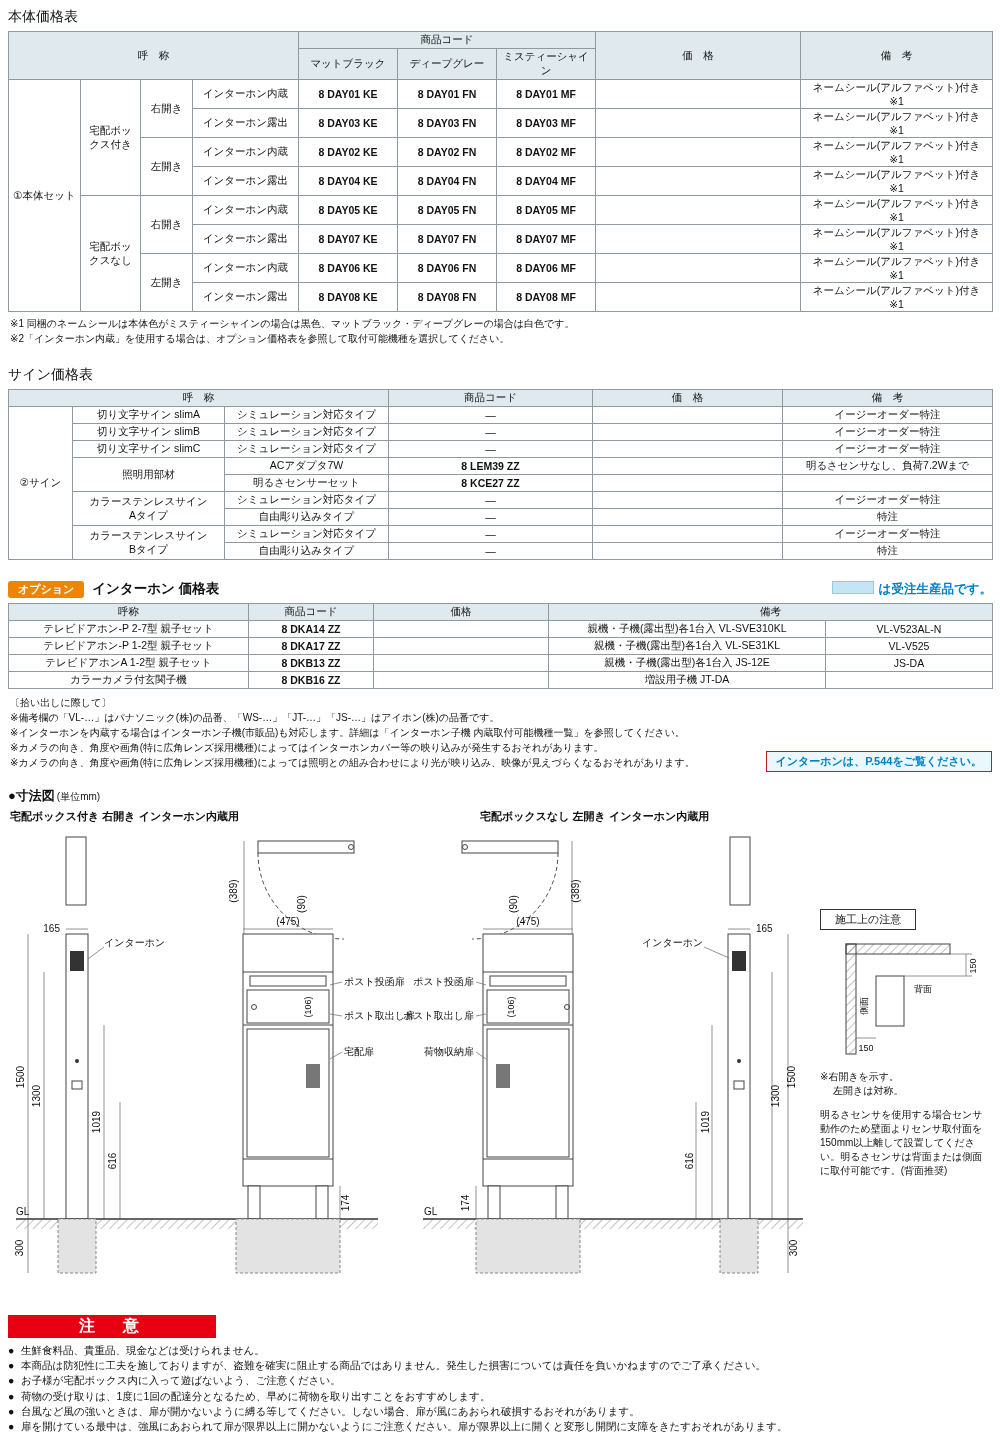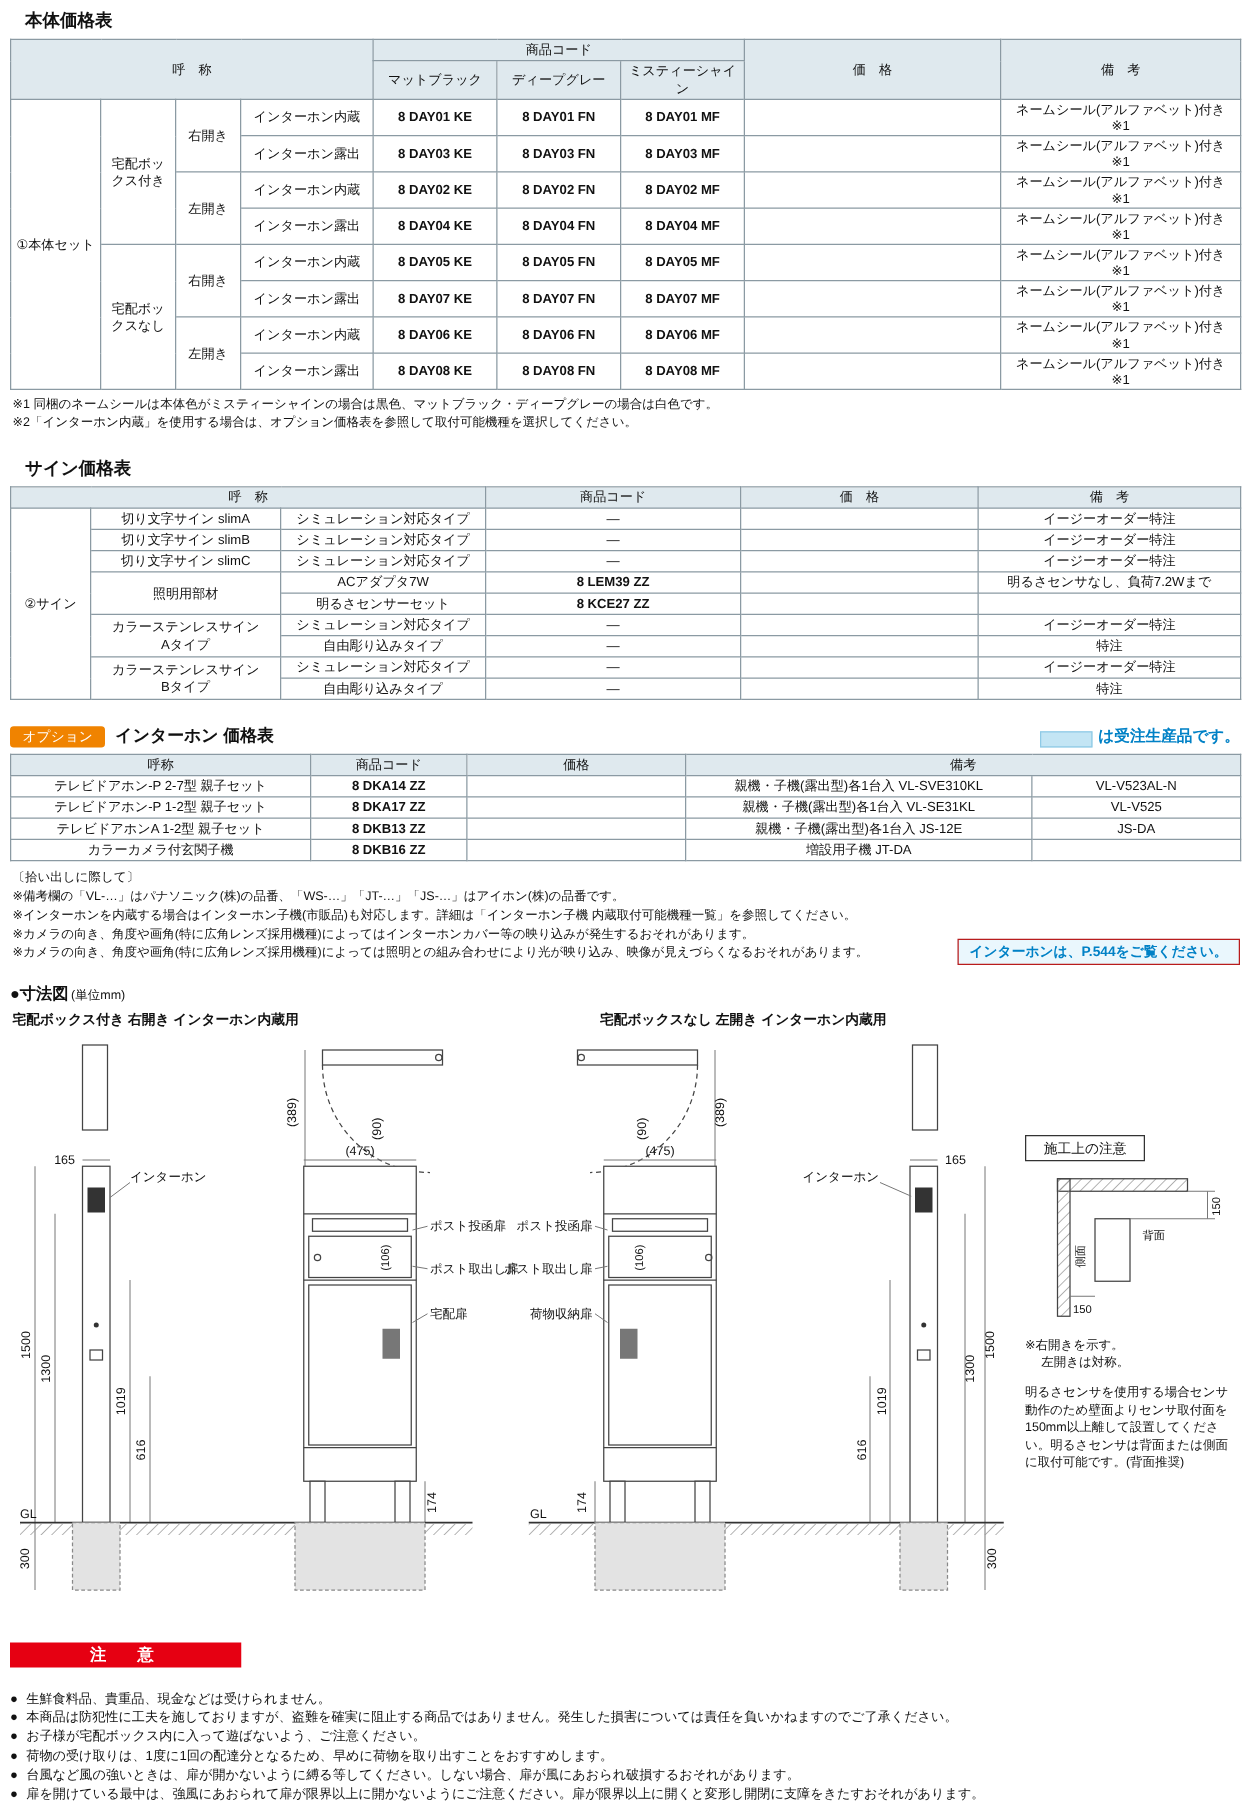--- a/index.html
+++ b/index.html
@@ -1,50 +1,50 @@
 <!DOCTYPE html>
 <html><head>
 <meta charset="utf-8">
 <style>
   *{box-sizing:border-box;margin:0;padding:0}
   html,body{background:#fff}
   body{width:1000px;font-family:"Liberation Sans","DejaVu Sans",sans-serif;color:#111}
   .page{padding:8px;position:relative;width:1000px}
-  .sec-title{font-size:14px;font-weight:bold;margin:0 12px 5px}
+  .sec-title{font-size:14px;font-weight:normal;margin:0 0 5px}
   table.tbl{border-collapse:collapse;width:984px;table-layout:fixed;font-size:10.5px;border:1px solid #5c6b73}
   .tbl th,.tbl td{border:1px solid #8b9aa3;padding:1px 4px;vertical-align:middle;overflow:hidden}
   .tbl th{background:#dfe9ee;font-weight:normal;text-align:center}
   td.ctr,td.grp,td.rmk,td.dash{text-align:center}
   td.code{text-align:center;font-weight:bold}
   .note{font-size:10px;line-height:1.5}
   .notes1{margin:4px 0 0 2px}
   .sec2{margin-top:20px}
   .opt-row{display:flex;align-items:center;margin:20px 0 5px}
-  .opt-tag{background:#f08300;color:#fff;font-weight:normal;font-size:11px;padding:1px 10px;border-radius:3px}
+  .opt-tag{background:#f08300;color:#fff;font-weight:bold;font-size:11px;padding:1px 10px;border-radius:3px}
   .opt-title{font-weight:bold;font-size:13.5px;margin-left:8px}
-  .legend{margin-left:auto;display:flex;align-items:flex-end;gap:5px}
+  .legend{margin-left:auto;display:flex;align-items:flex-start;gap:5px}
   .legend-swatch{width:42px;height:13px;background:#c3e5f4;border:1px solid #8fcae6;display:inline-block}
   .legend-text{color:#0081c6;font-weight:bold;font-size:12.5px}
   .notes-wrap{position:relative;margin:6px 0 0 2px}
   .plink{position:absolute;right:0;bottom:-2px;border:1px solid #b91c1c;background:#eaf7fd;color:#0081c6;font-weight:bold;font-size:11px;padding:2px 9px}
   .dims-head{margin-top:16px}
   .dims-title{font-weight:bold;font-size:13px}
   .dims-unit{font-size:10px;margin-left:2px}
   .drawings{position:relative;height:492px;margin-top:4px}
   .cap{position:absolute;top:0;font-size:11px;font-weight:bold}
   .main-svg{position:absolute;top:20px;left:0}
   .svgt{font-size:10px}
   .svgs{font-size:9px}
   .cons-panel{position:absolute;left:812px;top:100px;width:172px}
   .cons-title{border:1px solid #333;display:inline-block;padding:2px 14px;font-size:11px;font-weight:normal;background:#fff}
   .cons-fig{margin-top:8px}
   .cons-note{font-size:10px;line-height:1.4}
   .indent{padding-left:13px}
   .mt{margin-top:10px}
-  .banner{width:185px;text-align:center;font-weight:bold;font-size:13px;padding:1px 0;margin:14px 0 18px}
+  .banner{width:208px;text-align:center;font-weight:bold;font-size:16px;padding:1px 0;margin:14px 0 5px}
   .banner-red{background:#e60012;color:#fff;letter-spacing:6px}
   .bitem{display:flex;font-size:10.5px;line-height:1.45}
   .blt{width:13px;flex:none}
 </style>
 </head>
 <body>
 
 <div class="page">
 
   <div class="sec-title">本体価格表</div>

